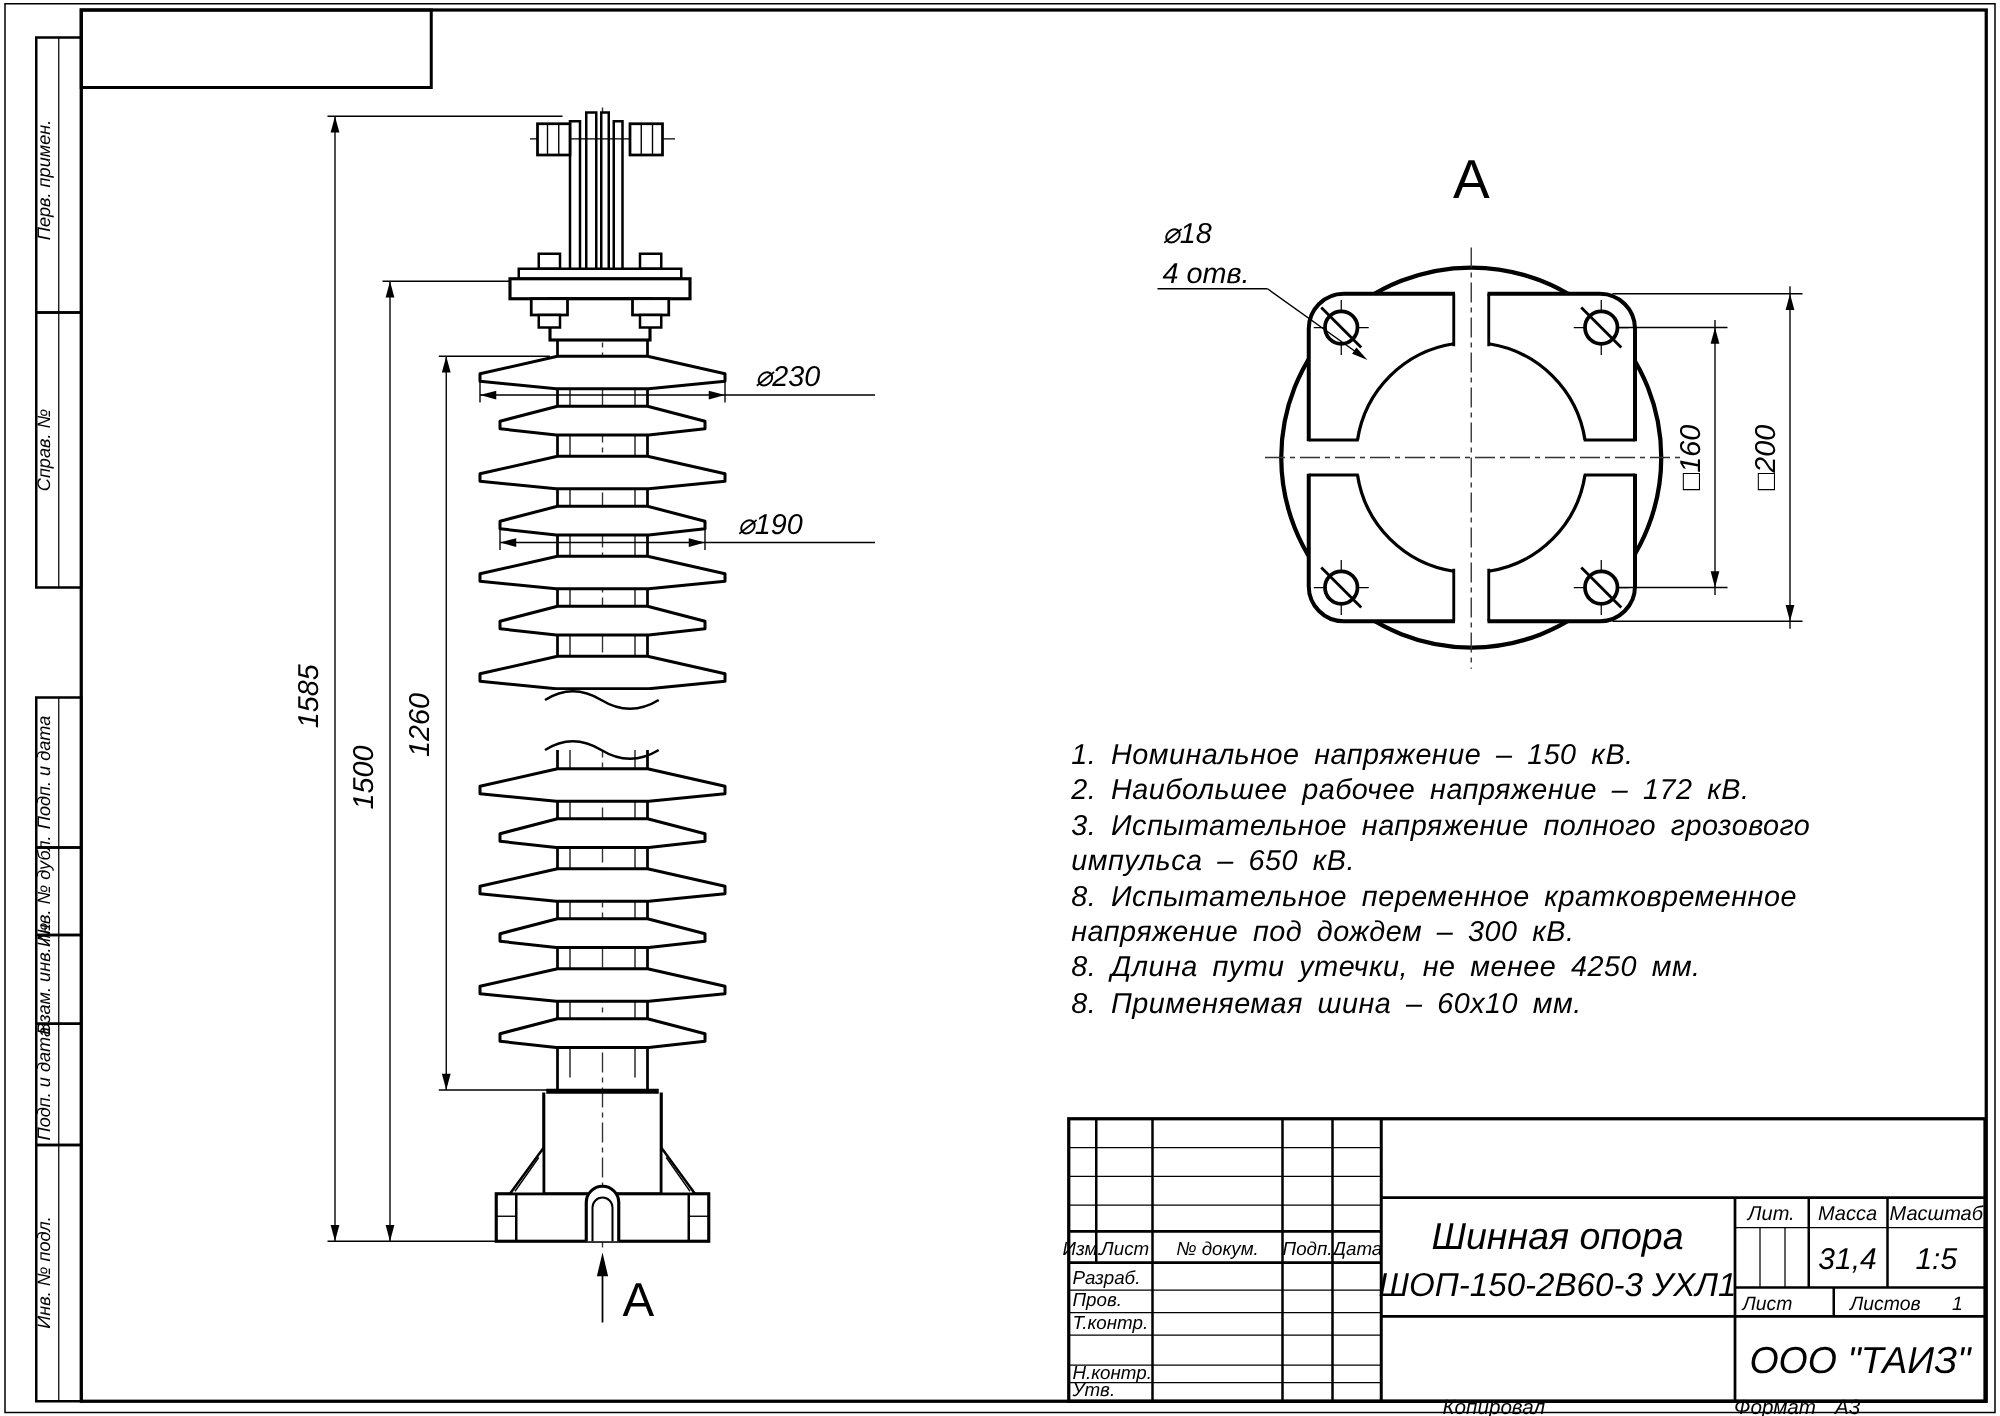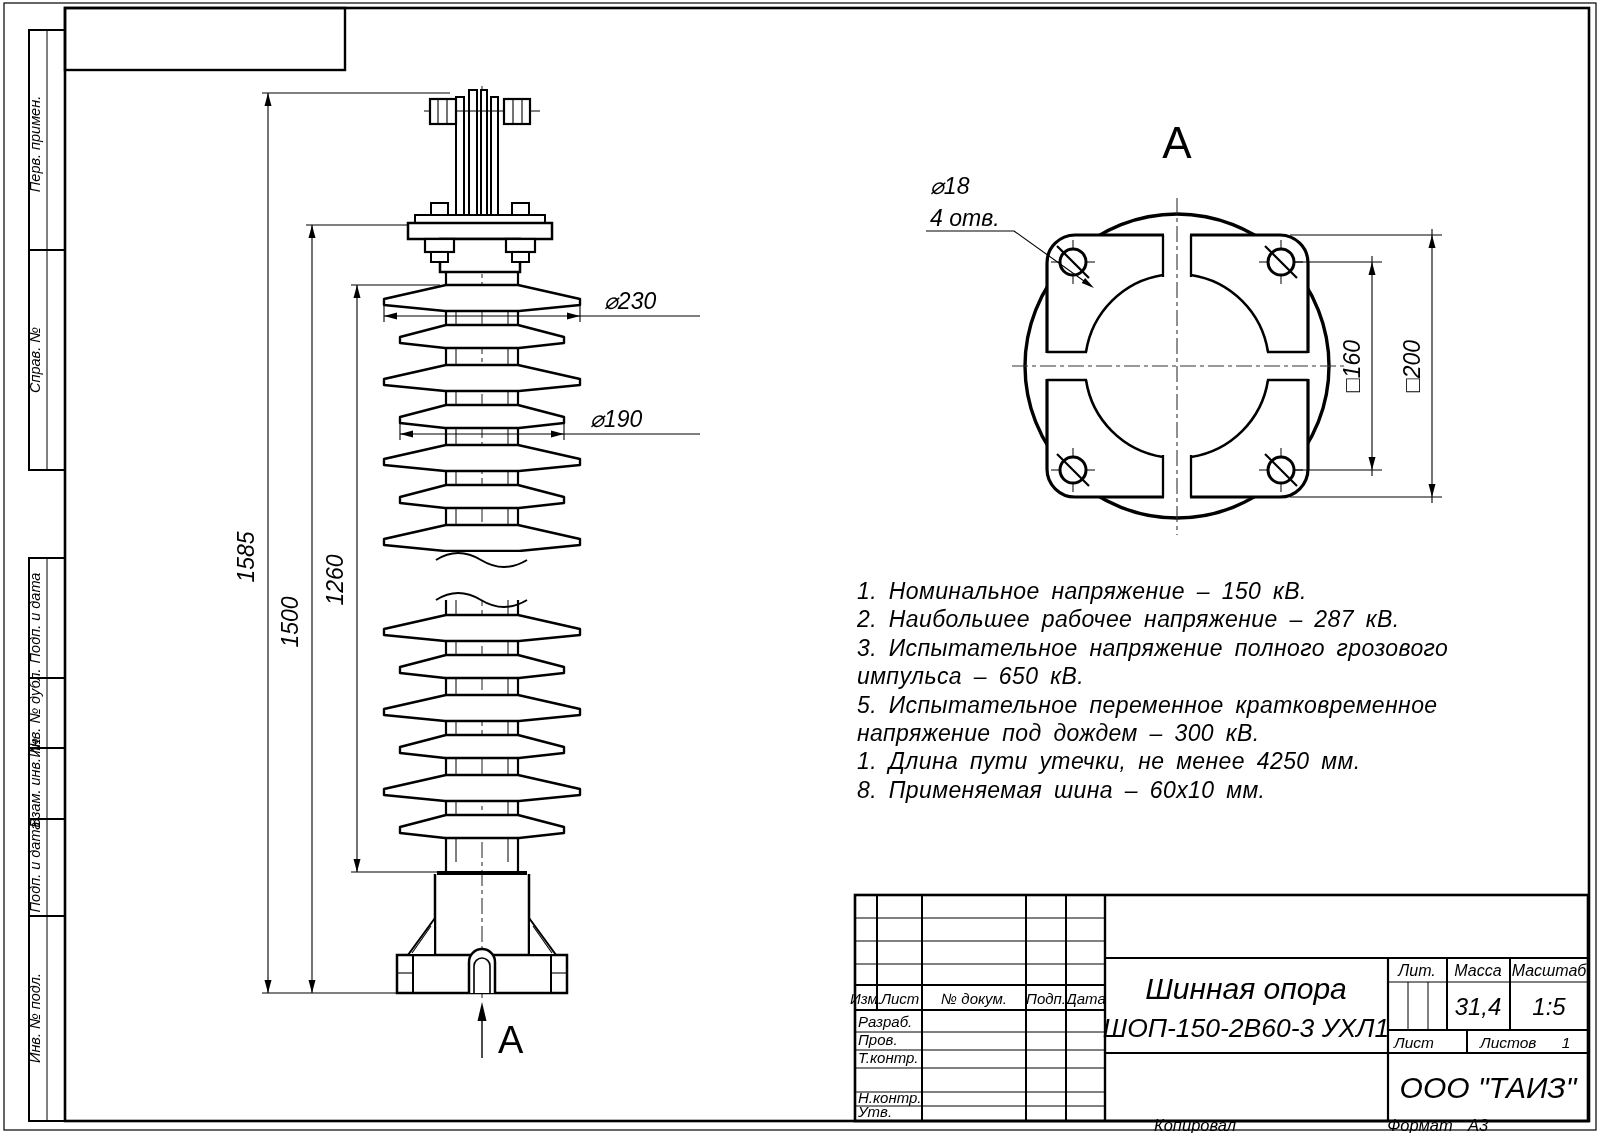--- a/index.html
+++ b/index.html
@@ -1,20 +1,20 @@
 <!DOCTYPE html>
 <html><head>
 <meta charset="utf-8">
 <style>
   html,body{margin:0;padding:0;background:#e8e8e8}
   .page{position:relative;width:1600px;height:1133px;background:#fff;overflow:hidden}
   svg{position:absolute;left:0;top:0}
   .ti{font-family:"Liberation Sans",sans-serif;font-style:italic;fill:#000}
   .tn{font-family:"Liberation Sans",sans-serif;fill:#000}
-  #reqs{position:absolute;left:857px;top:577px;width:655px;
+  #reqs{position:absolute;left:857px;top:589px;width:655px;
         font-family:"Liberation Sans",sans-serif;font-style:italic;
         font-size:23px;line-height:28.4px;color:#000;letter-spacing:.4px;word-spacing:5px}
   .req-line{white-space:normal}
 </style>
 </head>
 <body>
 
 <div class="page">
 
 <svg width="1600" height="1133" viewBox="0 0 1600 1133">
@@ -302,20 +302,20 @@
         <polygon points="384,316 397,312.5 397,319.5" fill="#000"></polygon>
         <polygon points="580,316 567,312.5 567,319.5" fill="#000"></polygon>
         <polygon points="400,434 413,430.5 413,437.5" fill="#000"></polygon>
         <polygon points="564,434 551,430.5 551,437.5" fill="#000"></polygon>
         <polygon points="1094,288 1081.7,282.9 1085.1,278" fill="#000"></polygon>
       </g>
 </svg>
 
 <div id="reqs">
       <div class="req-line">1. Номинальное напряжение – 150 кВ.</div>
-      <div class="req-line">2. Наибольшее рабочее напряжение – 287 кВ.</div>
+      <div class="req-line">2. Наибольшее рабочее напряжение – 172 кВ.</div>
       <div class="req-line">3. Испытательное напряжение полного грозового импульса – 650 кВ.</div>
-      <div class="req-line">5. Испытательное переменное кратковременное напряжение под дождем – 300 кВ.</div>
-      <div class="req-line">1. Длина пути утечки, не менее 4250 мм.</div>
+      <div class="req-line">8. Испытательное переменное кратковременное напряжение под дождем – 300 кВ.</div>
+      <div class="req-line">8. Длина пути утечки, не менее 4250 мм.</div>
       <div class="req-line">8. Применяемая шина – 60х10 мм.</div>
     </div>
 
 </div>
 
 </body></html>

